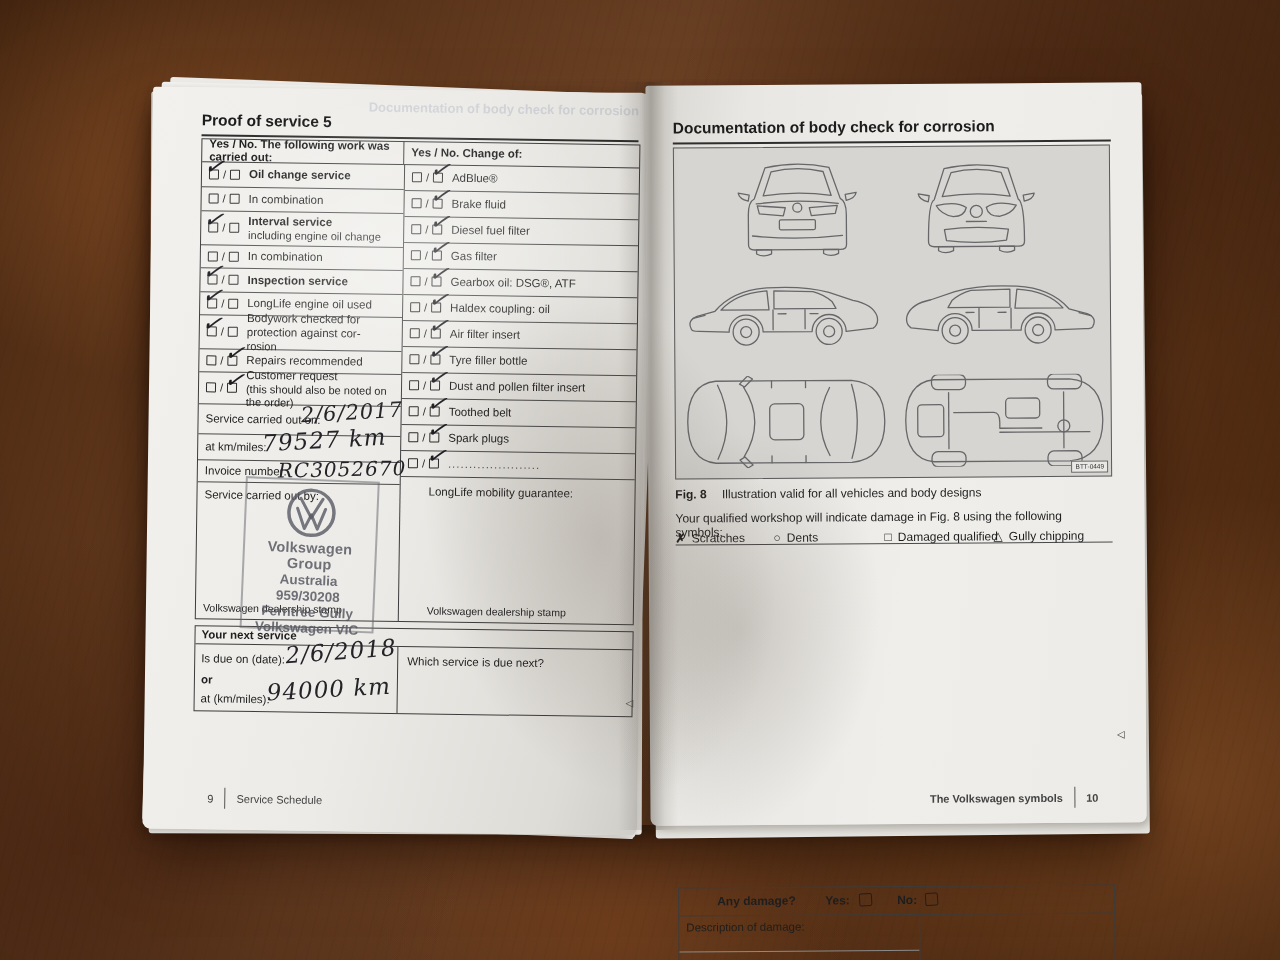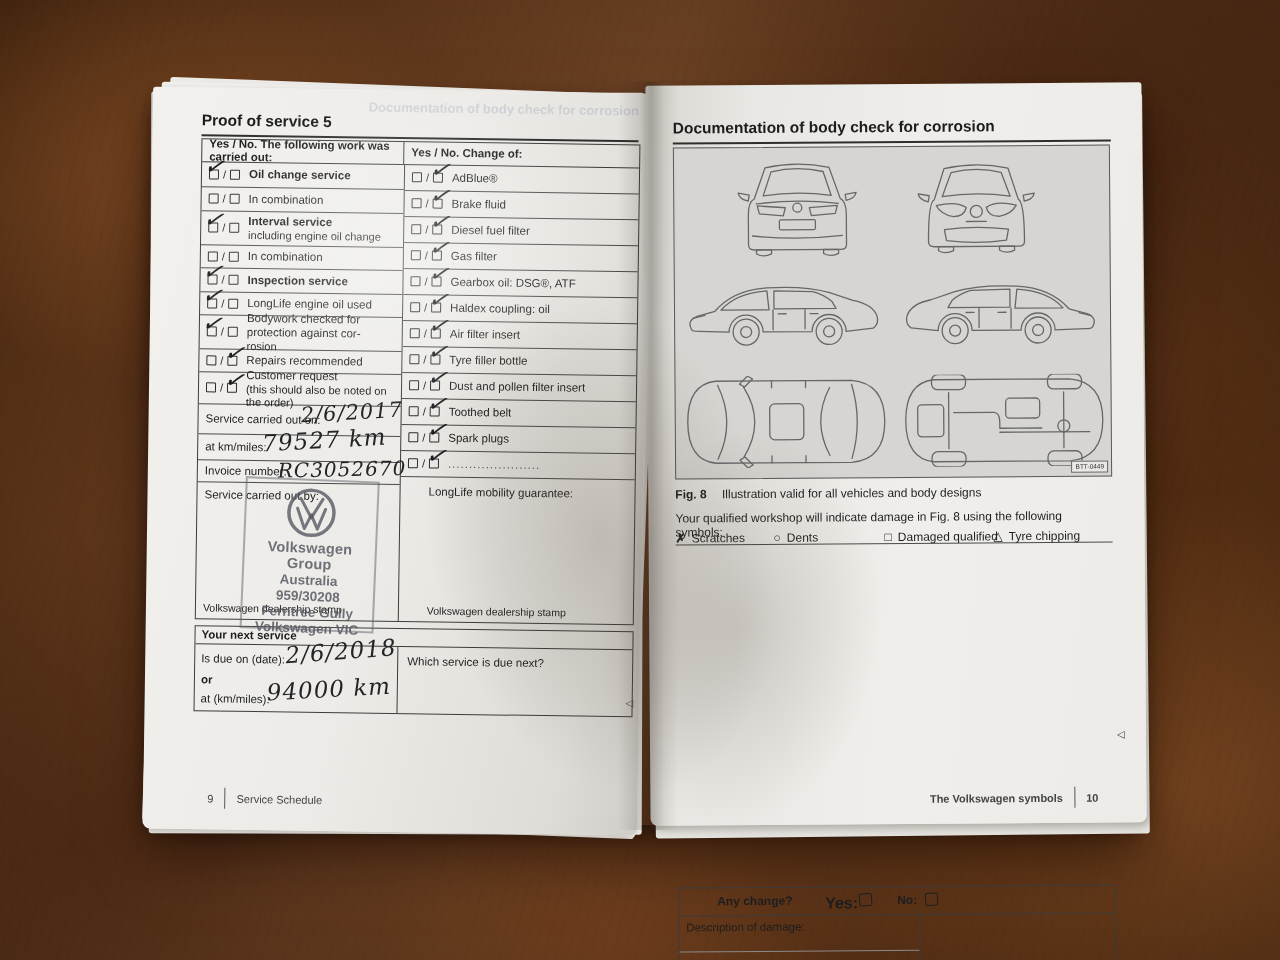--- a/index.html
+++ b/index.html
@@ -508,27 +508,27 @@
   <span class="p leg" style="left:125px;top:446px;">
     <span class="ic">○</span>
     <span>Dents</span>
   </span>
   <span class="p leg" style="left:236px;top:446px;">
     <span class="ic">□</span>
     <span>Damaged qualified</span>
   </span>
   <span class="p leg" style="left:345px;top:446px;">
     <span class="ic">△</span>
-    <span>Tyre chipping</span>
+    <span>Gully chipping</span>
   </span>
 
   <div class="p dmg" style="left:27px;top:470px;width:437px;height:187px;">
     <div class="dh">
-      <span class="t b p" style="left:38px;top:7px;font-size:12px;">Any change?</span>
-      <span class="t b p" style="left:146px;top:7px;font-size:16px;">Yes:</span>
+      <span class="t b p" style="left:38px;top:7px;font-size:12px;">Any damage?</span>
+      <span class="t b p" style="left:146px;top:7px;font-size:12px;">Yes:</span>
       <span class="dbx" style="left:180px;top:6px;"></span>
       <span class="t b p" style="left:218px;top:7px;font-size:12px;">No:</span>
       <span class="dbx" style="left:246px;top:6px;"></span>
     </div>
     <div class="vdiv"></div>
     <span class="t p" style="left:7px;top:33px;">Description of damage:</span>
     <div class="dline" style="top:63px;"></div>
 
   </div>
 

